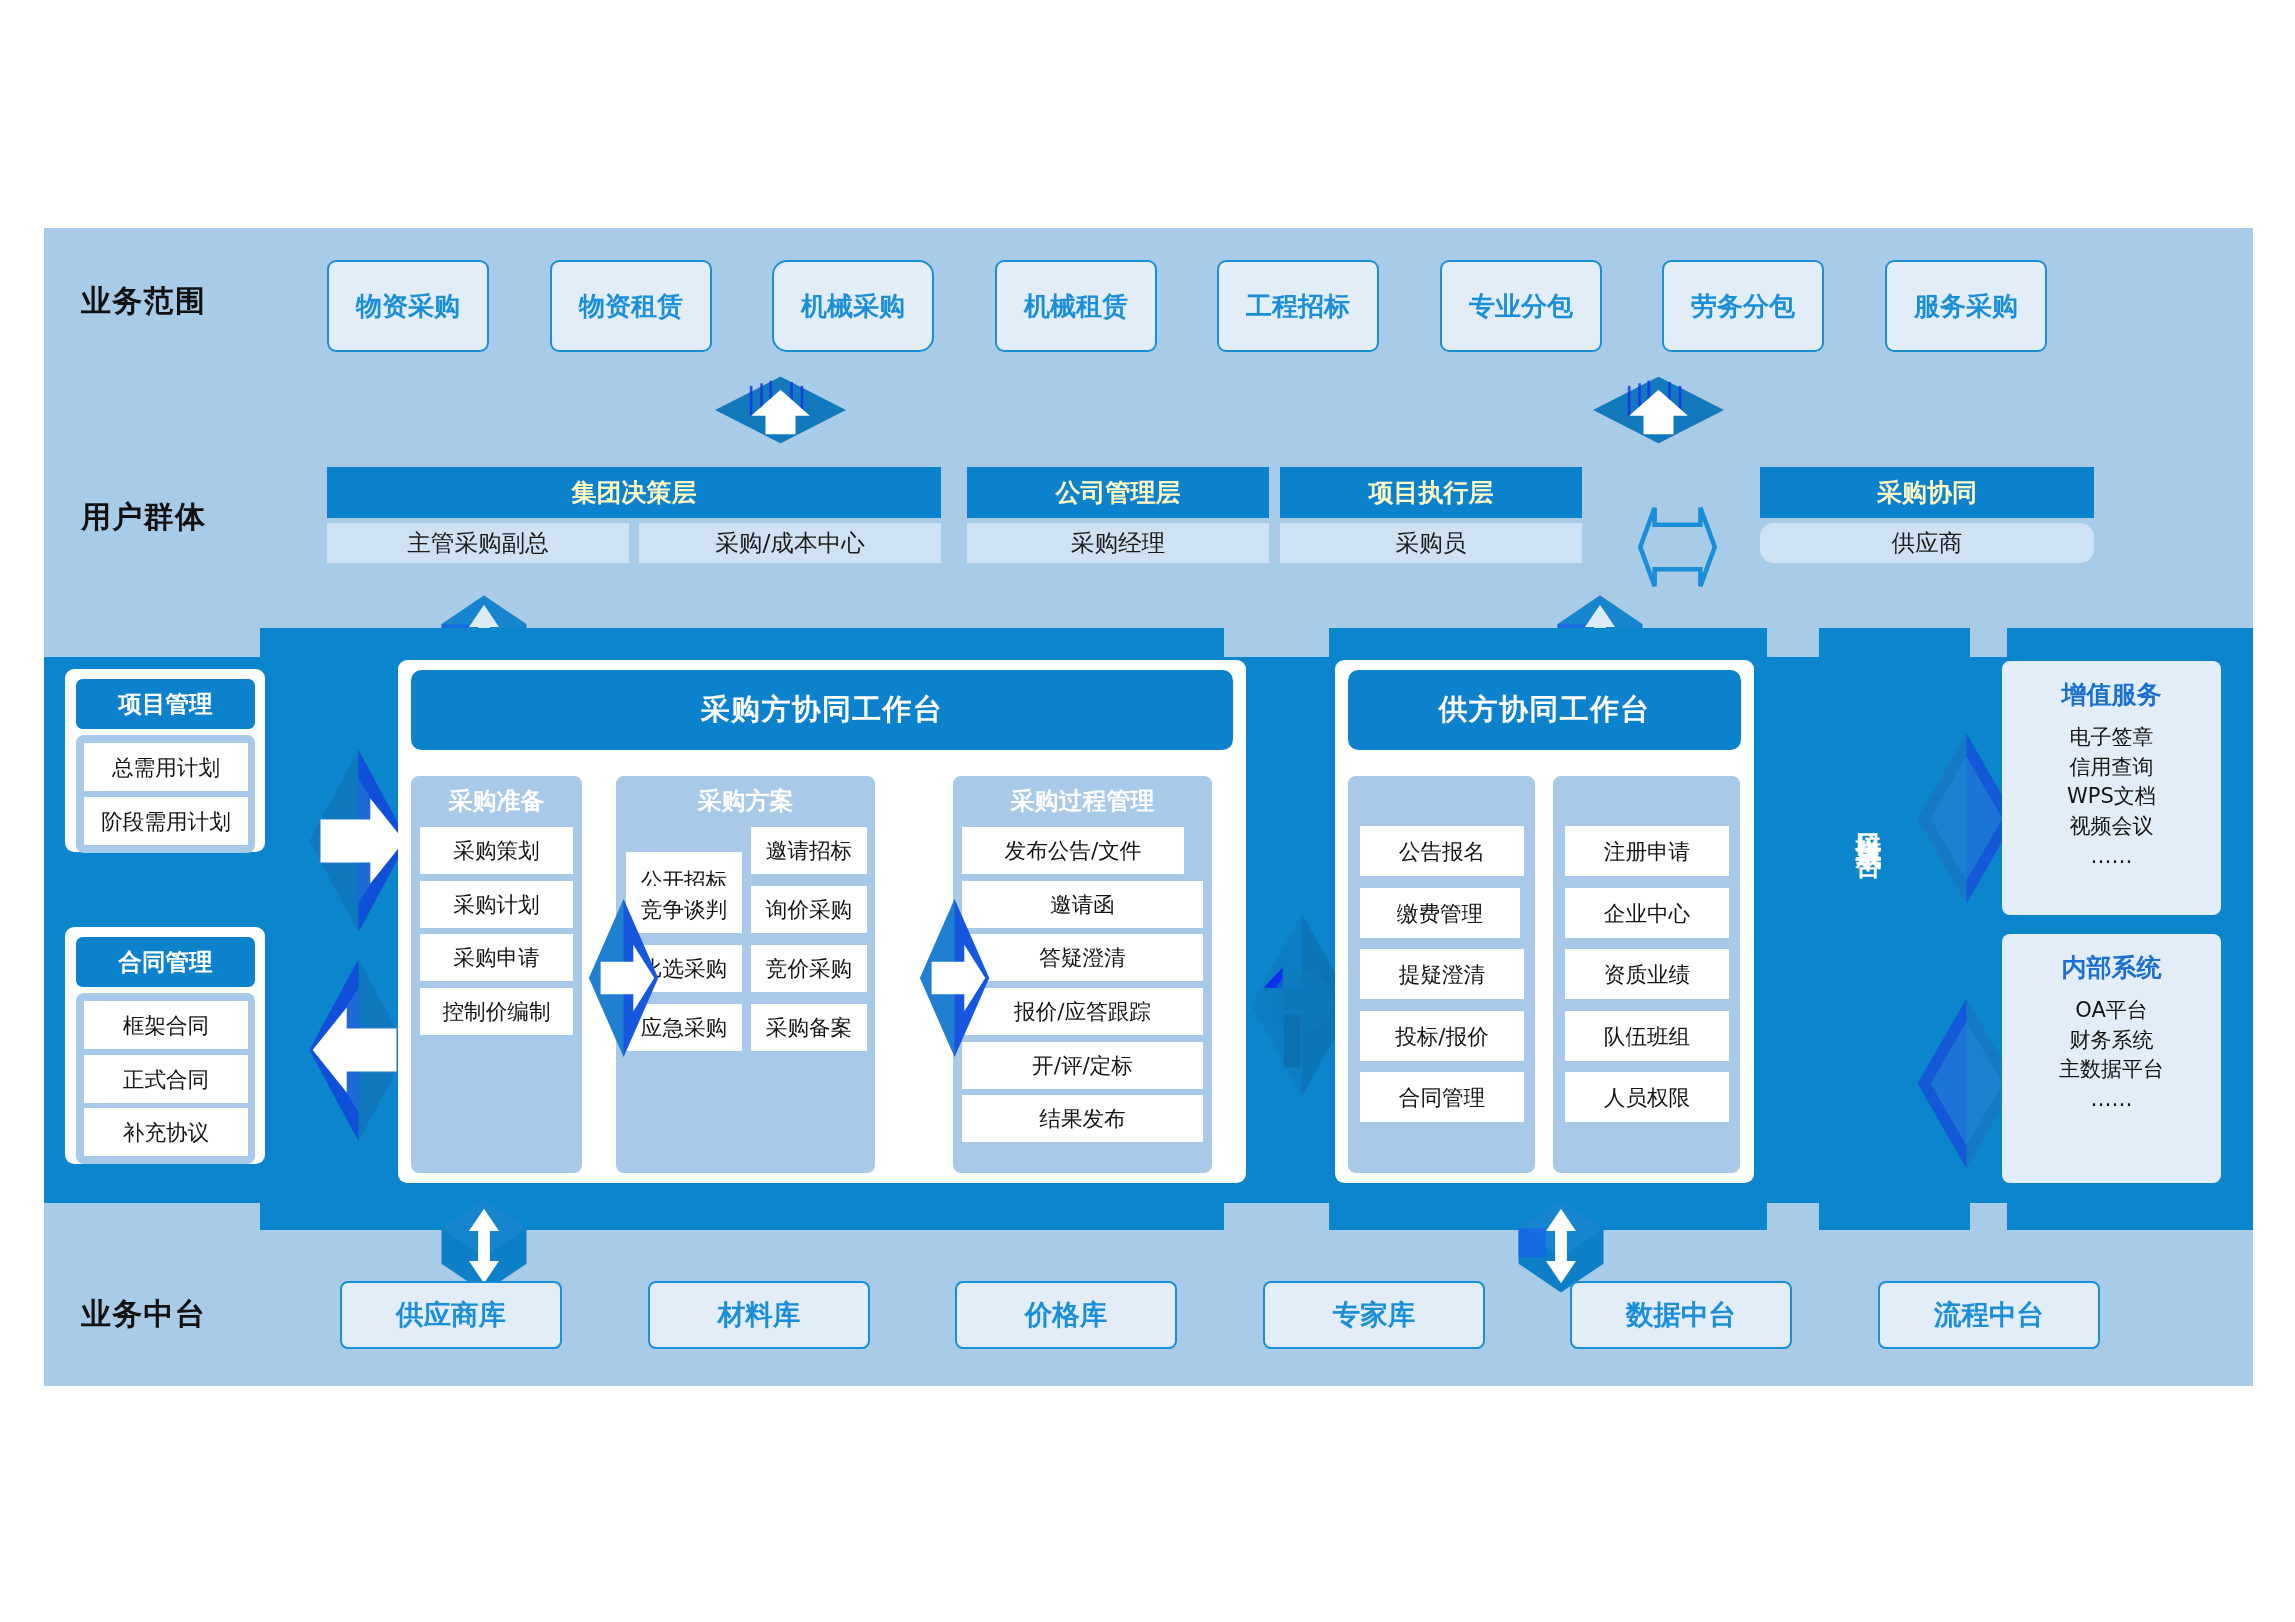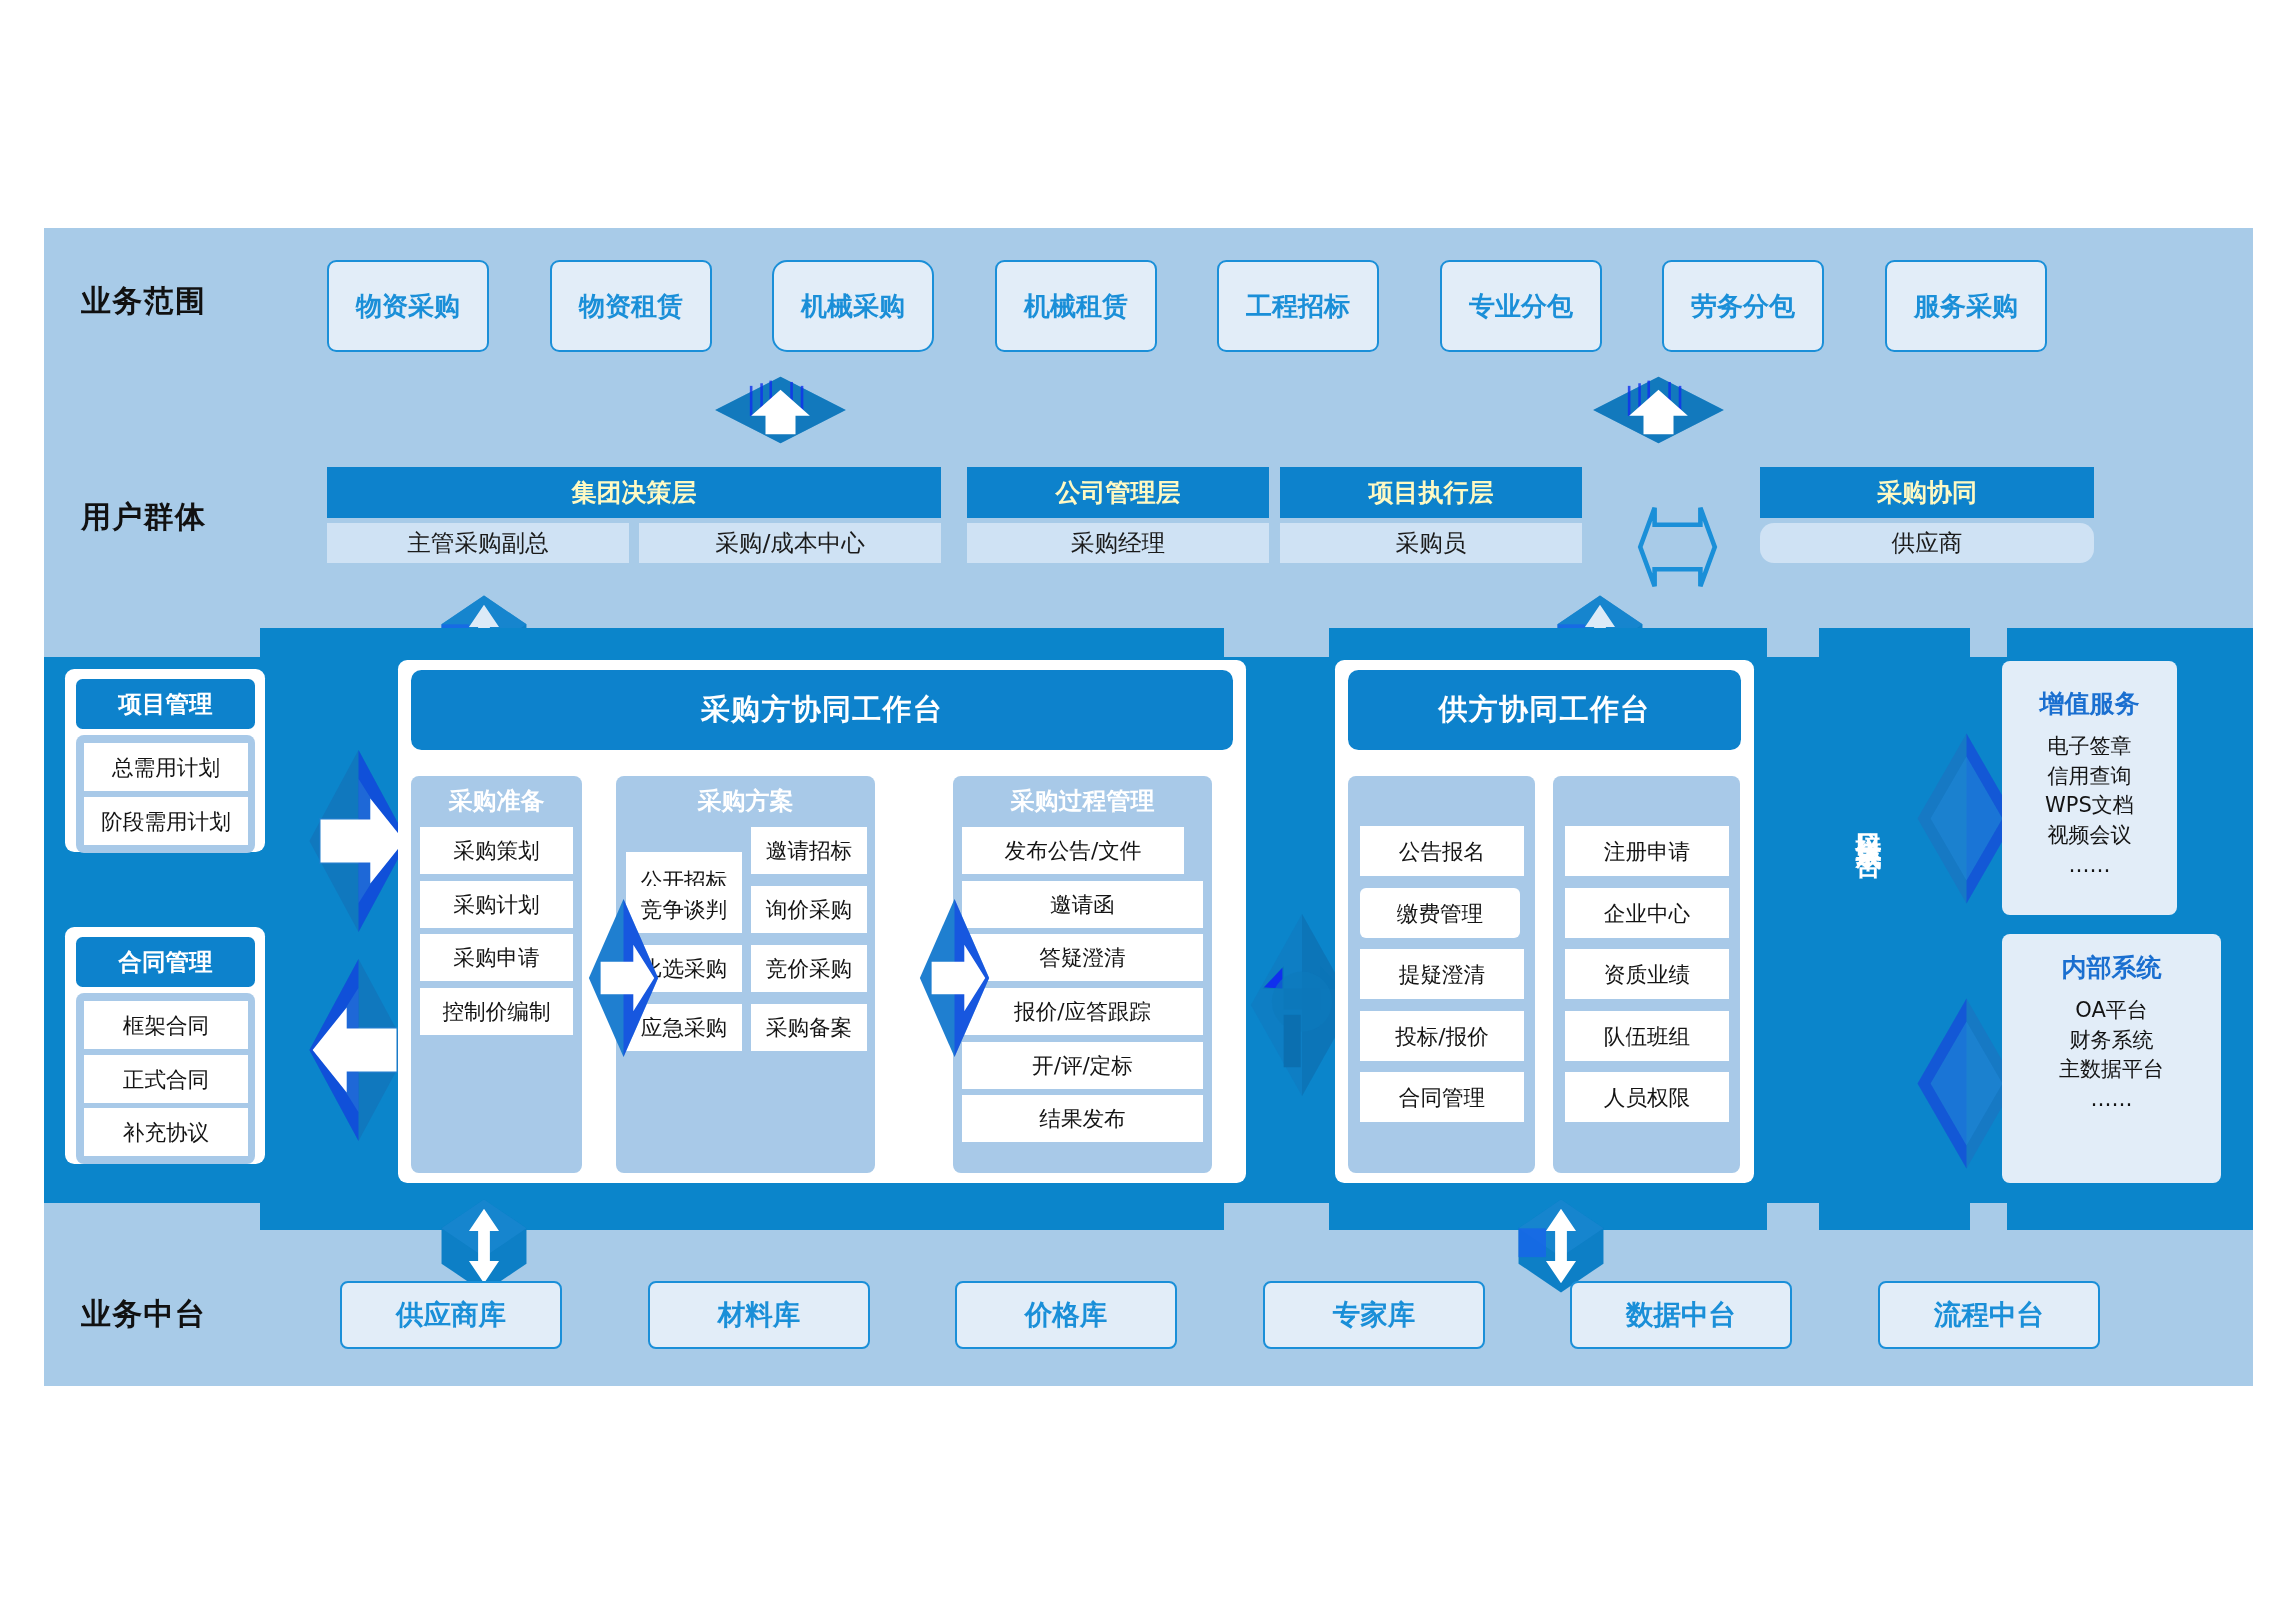--- a/index.html
+++ b/index.html
@@ -346,21 +346,21 @@
       <circle cx="90" cy="140" r="46" fill="#0d79bd" opacity="0.6"></circle>
       <rect x="62" y="160" width="26" height="80" fill="#0b6fb0"></rect>
     </svg>
   </div>
 
   <div class="card" style="left:1335px; top:660px; width:419px; height:523px;"></div>
   <div class="wb-head" style="left:1348px; top:670px; width:393px; height:80px;">供方协同工作台</div>
   <div id="supplier-cols">
       <div class="group-box" style="left:1348px; top:776px; width:187px; height:397px;"></div>
       <div class="leaf" style="left:1360px; top:826px; width:164px; height:50px;">公告报名</div>
-      <div class="leaf" style="left:1360px; top:888px; width:160px; height:50px;border-radius:6px;">缴费管理</div>
+      <div class="leaf" style="left:1360px; top:888px; width:160px; height:50px;">缴费管理</div>
       <div class="leaf" style="left:1360px; top:949px; width:164px; height:50px;">提疑澄清</div>
       <div class="leaf" style="left:1360px; top:1011px; width:164px; height:50px;">投标/报价</div>
       <div class="leaf" style="left:1360px; top:1072px; width:164px; height:50px;">合同管理</div>
       <div class="group-box" style="left:1553px; top:776px; width:187px; height:397px;"></div>
       <div class="leaf" style="left:1565px; top:826px; width:164px; height:50px;">注册申请</div>
       <div class="leaf" style="left:1565px; top:888px; width:164px; height:50px;">企业中心</div>
       <div class="leaf" style="left:1565px; top:949px; width:164px; height:50px;">资质业绩</div>
       <div class="leaf" style="left:1565px; top:1011px; width:164px; height:50px;">队伍班组</div>
       <div class="leaf" style="left:1565px; top:1072px; width:164px; height:50px;">人员权限</div>
     </div>
@@ -376,21 +376,21 @@
   </div>
   <div class="orn" style="left:1911px; top:995px;">
     <svg width="111" height="177" viewBox="0 0 170 270">
       <polygon points="85,5 160,135 85,265 10,135" fill="#1679c4"></polygon>
       <polygon points="85,5 10,135 85,265" fill="#1030ee" opacity="0.45"></polygon>
       <polygon points="85,40 140,135 85,230 30,135" fill="#1f86d6" opacity="0.65"></polygon>
     </svg>
   </div>
 
   <div id="right-panels">
-      <div class="side-panel" style="left:2002px; top:661px; width:175px; height:254px; padding-top:26px;">
+      <div class="side-panel" style="left:2002px; top:661px; width:219px; height:254px; padding-top:17px;">
         <div class="side-title" style="margin-bottom:11.8px;">增值服务</div>
         <div class="side-item" style="line-height:1.42;">电子签章</div>
         <div class="side-item" style="line-height:1.42;">信用查询</div>
         <div class="side-item" style="line-height:1.42;">WPS文档</div>
         <div class="side-item" style="line-height:1.42;">视频会议</div>
         <div class="side-item" style="line-height:1.42;">……</div>
       </div>
       <div class="side-panel" style="left:2002px; top:934px; width:219px; height:249px; padding-top:17px;">
         <div class="side-title" style="margin-bottom:11.8px;">内部系统</div>
         <div class="side-item" style="line-height:1.42;">OA平台</div>

